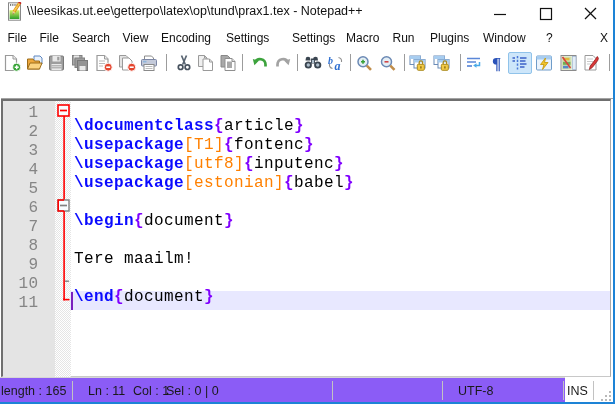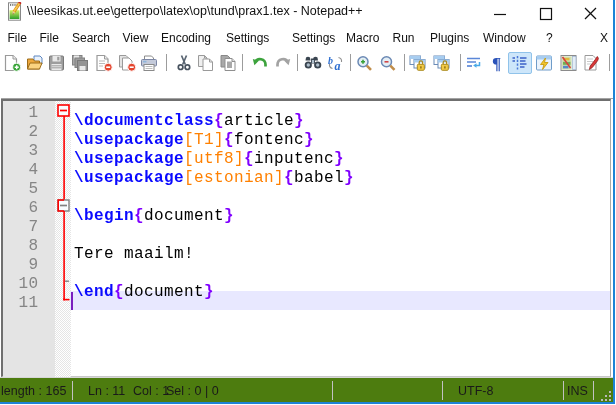--- a/index.html
+++ b/index.html
@@ -17,28 +17,28 @@
 .tabbar{position:absolute;top:74.5px;left:0;width:613px;height:23.5px;background:#f0f0f0;border-top:1px solid #e9e9e9;border-bottom:1px solid #fafafa}
 .tab{position:absolute;left:2px;top:1.5px;width:84px;height:23px;background:#fff;border-left:1px solid #a0a0a0;border-right:2px solid #888;border-top:3.5px solid #f7a428}
 .tabtxt{position:absolute;left:15px;top:5px;font-size:12px;color:#000}
 .tclose{position:absolute;left:70.5px;top:7.5px;width:11px;height:11px;background:#9c5f6c;border-radius:2px;box-shadow:0 0 0 1px #c6a3ab}
 
 .ed{position:absolute;left:1px;top:99px;width:610px;height:278px;background:#fff;border-top:2px solid #6f6f6f;border-left:2px solid #6f6f6f;border-right:1px solid #aaa;border-bottom:1px solid #c8c8c8}
 .lnmargin{position:absolute;left:0;top:0;width:52px;height:276px;background:#e4e4e4}
 .foldmargin{position:absolute;left:52px;top:0;width:16px;height:276px;background-image:conic-gradient(#fff 25%,#e5e5e5 0 50%,#fff 0 75%,#e5e5e5 0);background-size:2px 2px}
 .mono{font-family:"Liberation Mono",monospace;font-size:16px;letter-spacing:0.4px;line-height:19px;white-space:pre}
 .lnums{position:absolute;left:0;top:0;width:35.5px;padding-top:2.5px;text-align:right;color:#858585}
-.code{position:absolute;left:71px;top:8px;padding-top:3px;color:#000}
+.code{position:absolute;left:71px;top:0;padding-top:16px;color:#000}
 .kw{color:#0a0aff;font-weight:bold}
 .br{color:#8000ff;font-weight:bold}
 .opt{color:#ff8000}
 .curline{position:absolute;left:67px;top:190px;width:540px;height:19px;background:#e8e8ff}
 .caret{position:absolute;left:68px;top:191px;width:2px;height:18px;background:#7a1fbe}
 
-.status{position:absolute;left:0;top:377px;width:613px;height:25px;background:#4d7c0f;border-top:1px solid #d6d6d6;color:#1a1a1a}
+.status{position:absolute;left:0;top:377px;width:565px;height:25px;background:#8b5cf6;border-top:1px solid #d6d6d6;color:#1a1a1a}
 .ssep{position:absolute;top:3px;width:1px;height:19px;background:#c2c2c2}
 .stxt{position:absolute;top:6px;font-size:12.5px;white-space:pre}
 </style></head><body>
 <div class="win">
 
   <svg class="abs" style="left:8px;top:2px" width="14" height="19" viewBox="0 0 14 19">
     <rect x="0.5" y="0.8" width="12" height="17.4" fill="#fdfdfd" stroke="#888" stroke-width="1"></rect>
     <g fill="#555">
       <rect x="2" y="2.2" width="1.2" height="1.5"></rect>
         <rect x="4.2" y="2.2" width="1.2" height="1.5"></rect>

